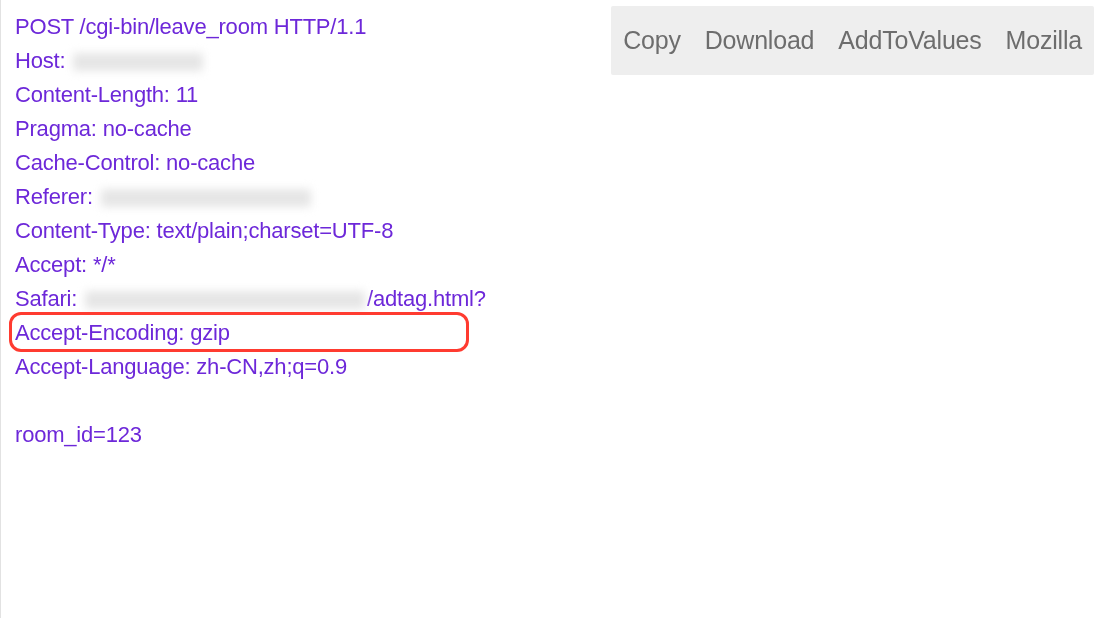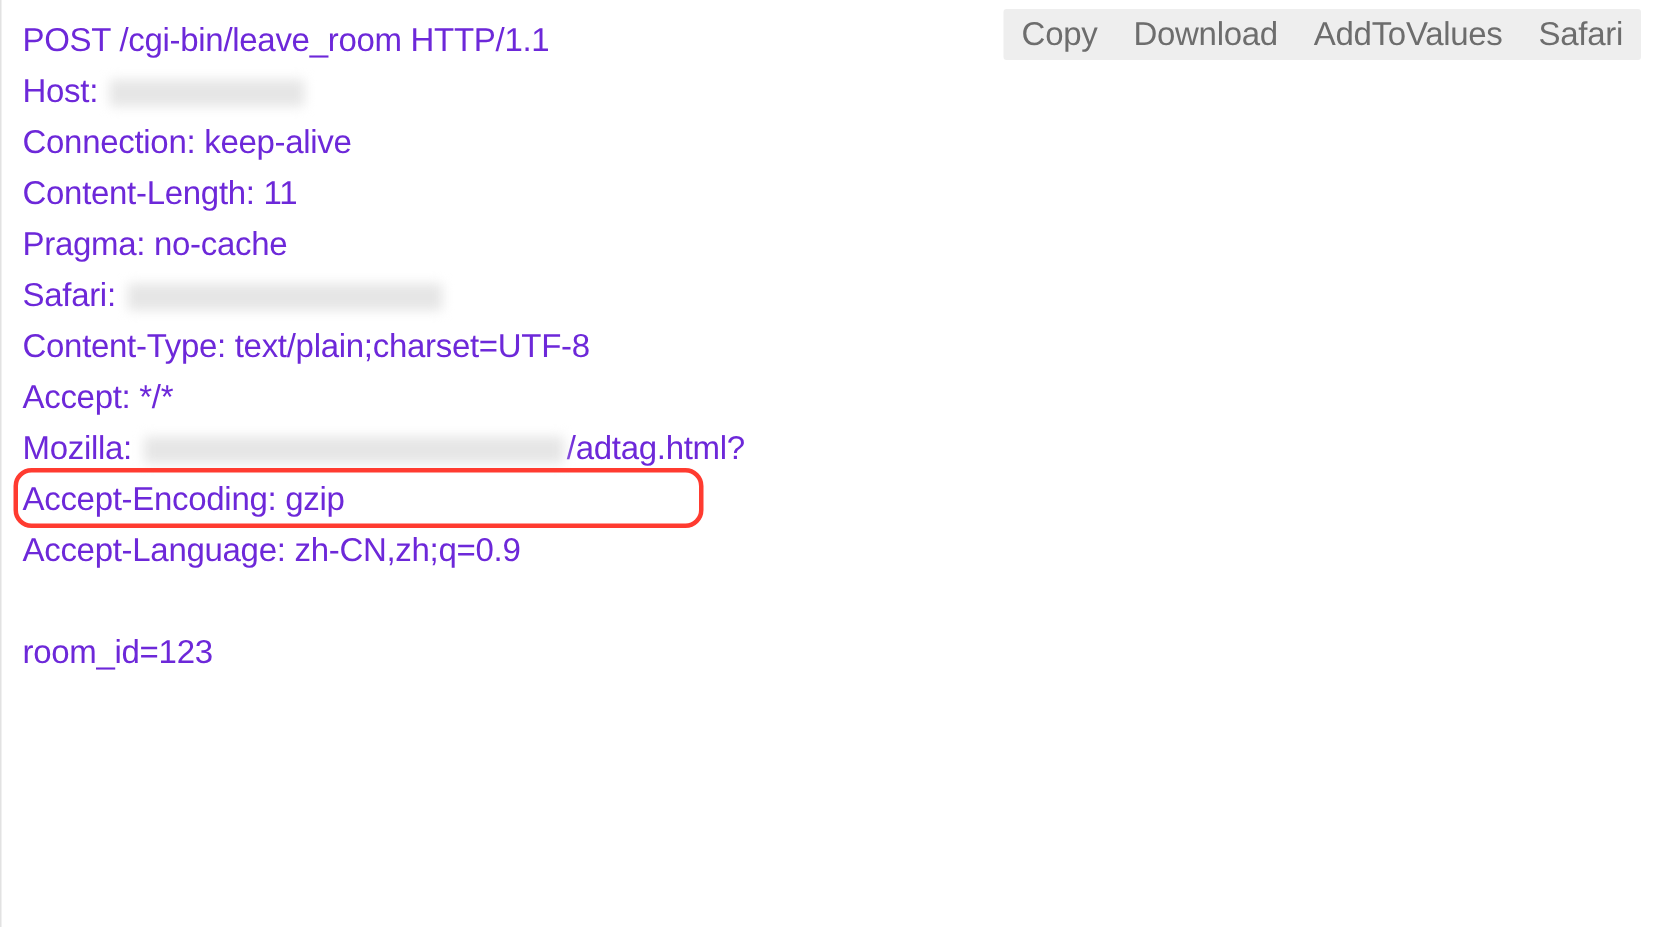--- a/index.html
+++ b/index.html
@@ -1,61 +1,61 @@
 <!DOCTYPE html>
 <html><head>
   <meta charset="utf-8">
   <style>
     * { margin:0; padding:0; box-sizing:border-box; }
     html,body { width:1108px; height:618px; background:#fff; font-family:"Helvetica Neue",Arial,sans-serif; color:#333; }
     .page { position:relative; width:1108px; height:618px; padding:10px 14px 0 14px; border-left:1px solid #e2e2e2; }
     .toolbar { position:absolute; top:6px; right:14px; display:flex; background:#eeeeee; border-radius:2px; }
-    .toolbar .btn { font-size:22px; color:#6d6d6d; padding:4px 12px; cursor:pointer; user-select:none; letter-spacing:-0.2px; }
+    .toolbar .btn { font-size:25px; color:#6d6d6d; padding:20px 12px; cursor:pointer; user-select:none; letter-spacing:-0.2px; }
     .req { font-size:22px; line-height:34px; color:#6d28d9; letter-spacing:-0.2px; word-break:break-all; }
     .req .row { display:block; }
     .req .blank { height:34px; }
     .blur { display:inline-block; vertical-align:middle; margin:0 2px; background:#e6e6e6; filter:blur(4px); border-radius:2px; }
     .hl { position:absolute; border:3px solid #ff3b30; border-radius:12px; pointer-events:none; }
   </style>
 </head>
 <body>
 
 <div class="page">
 
   <div class="toolbar">
     <span class="btn">Copy</span>
     <span class="btn">Download</span>
     <span class="btn">AddToValues</span>
-    <span class="btn">Safari</span>
+    <span class="btn">Mozilla</span>
   </div>
 
   <div class="req">
     <span class="row">POST /cgi-bin/leave_room HTTP/1.1</span>
 
     <span class="row">
       <span>Host:</span>
       <span class="blur" style="width:130px;height:18px;"></span>
     </span>
 
-    <span class="row">Connection: keep-alive</span>
     <span class="row">Content-Length: 11</span>
     <span class="row">Pragma: no-cache</span>
+    <span class="row">Cache-Control: no-cache</span>
 
     <span class="row">
-      <span>Safari:</span>
+      <span>Referer:</span>
       <span class="blur" style="width:210px;height:18px;"></span>
     </span>
 
 
     <span class="row">Content-Type: text/plain;charset=UTF-8</span>
 
     <span class="row">Accept: */*</span>
 
     <span class="row">
-      <span>Mozilla:</span>
+      <span>Safari:</span>
       <span class="blur" style="width:280px;height:18px;"></span><span>/adtag.html?</span>
     </span>
 
 
     <span class="row">Accept-Encoding: gzip</span>
     <span class="row">Accept-Language: zh-CN,zh;q=0.9</span>
 
     <span class="row blank"></span>
 
     <span class="row">room_id=123</span>

